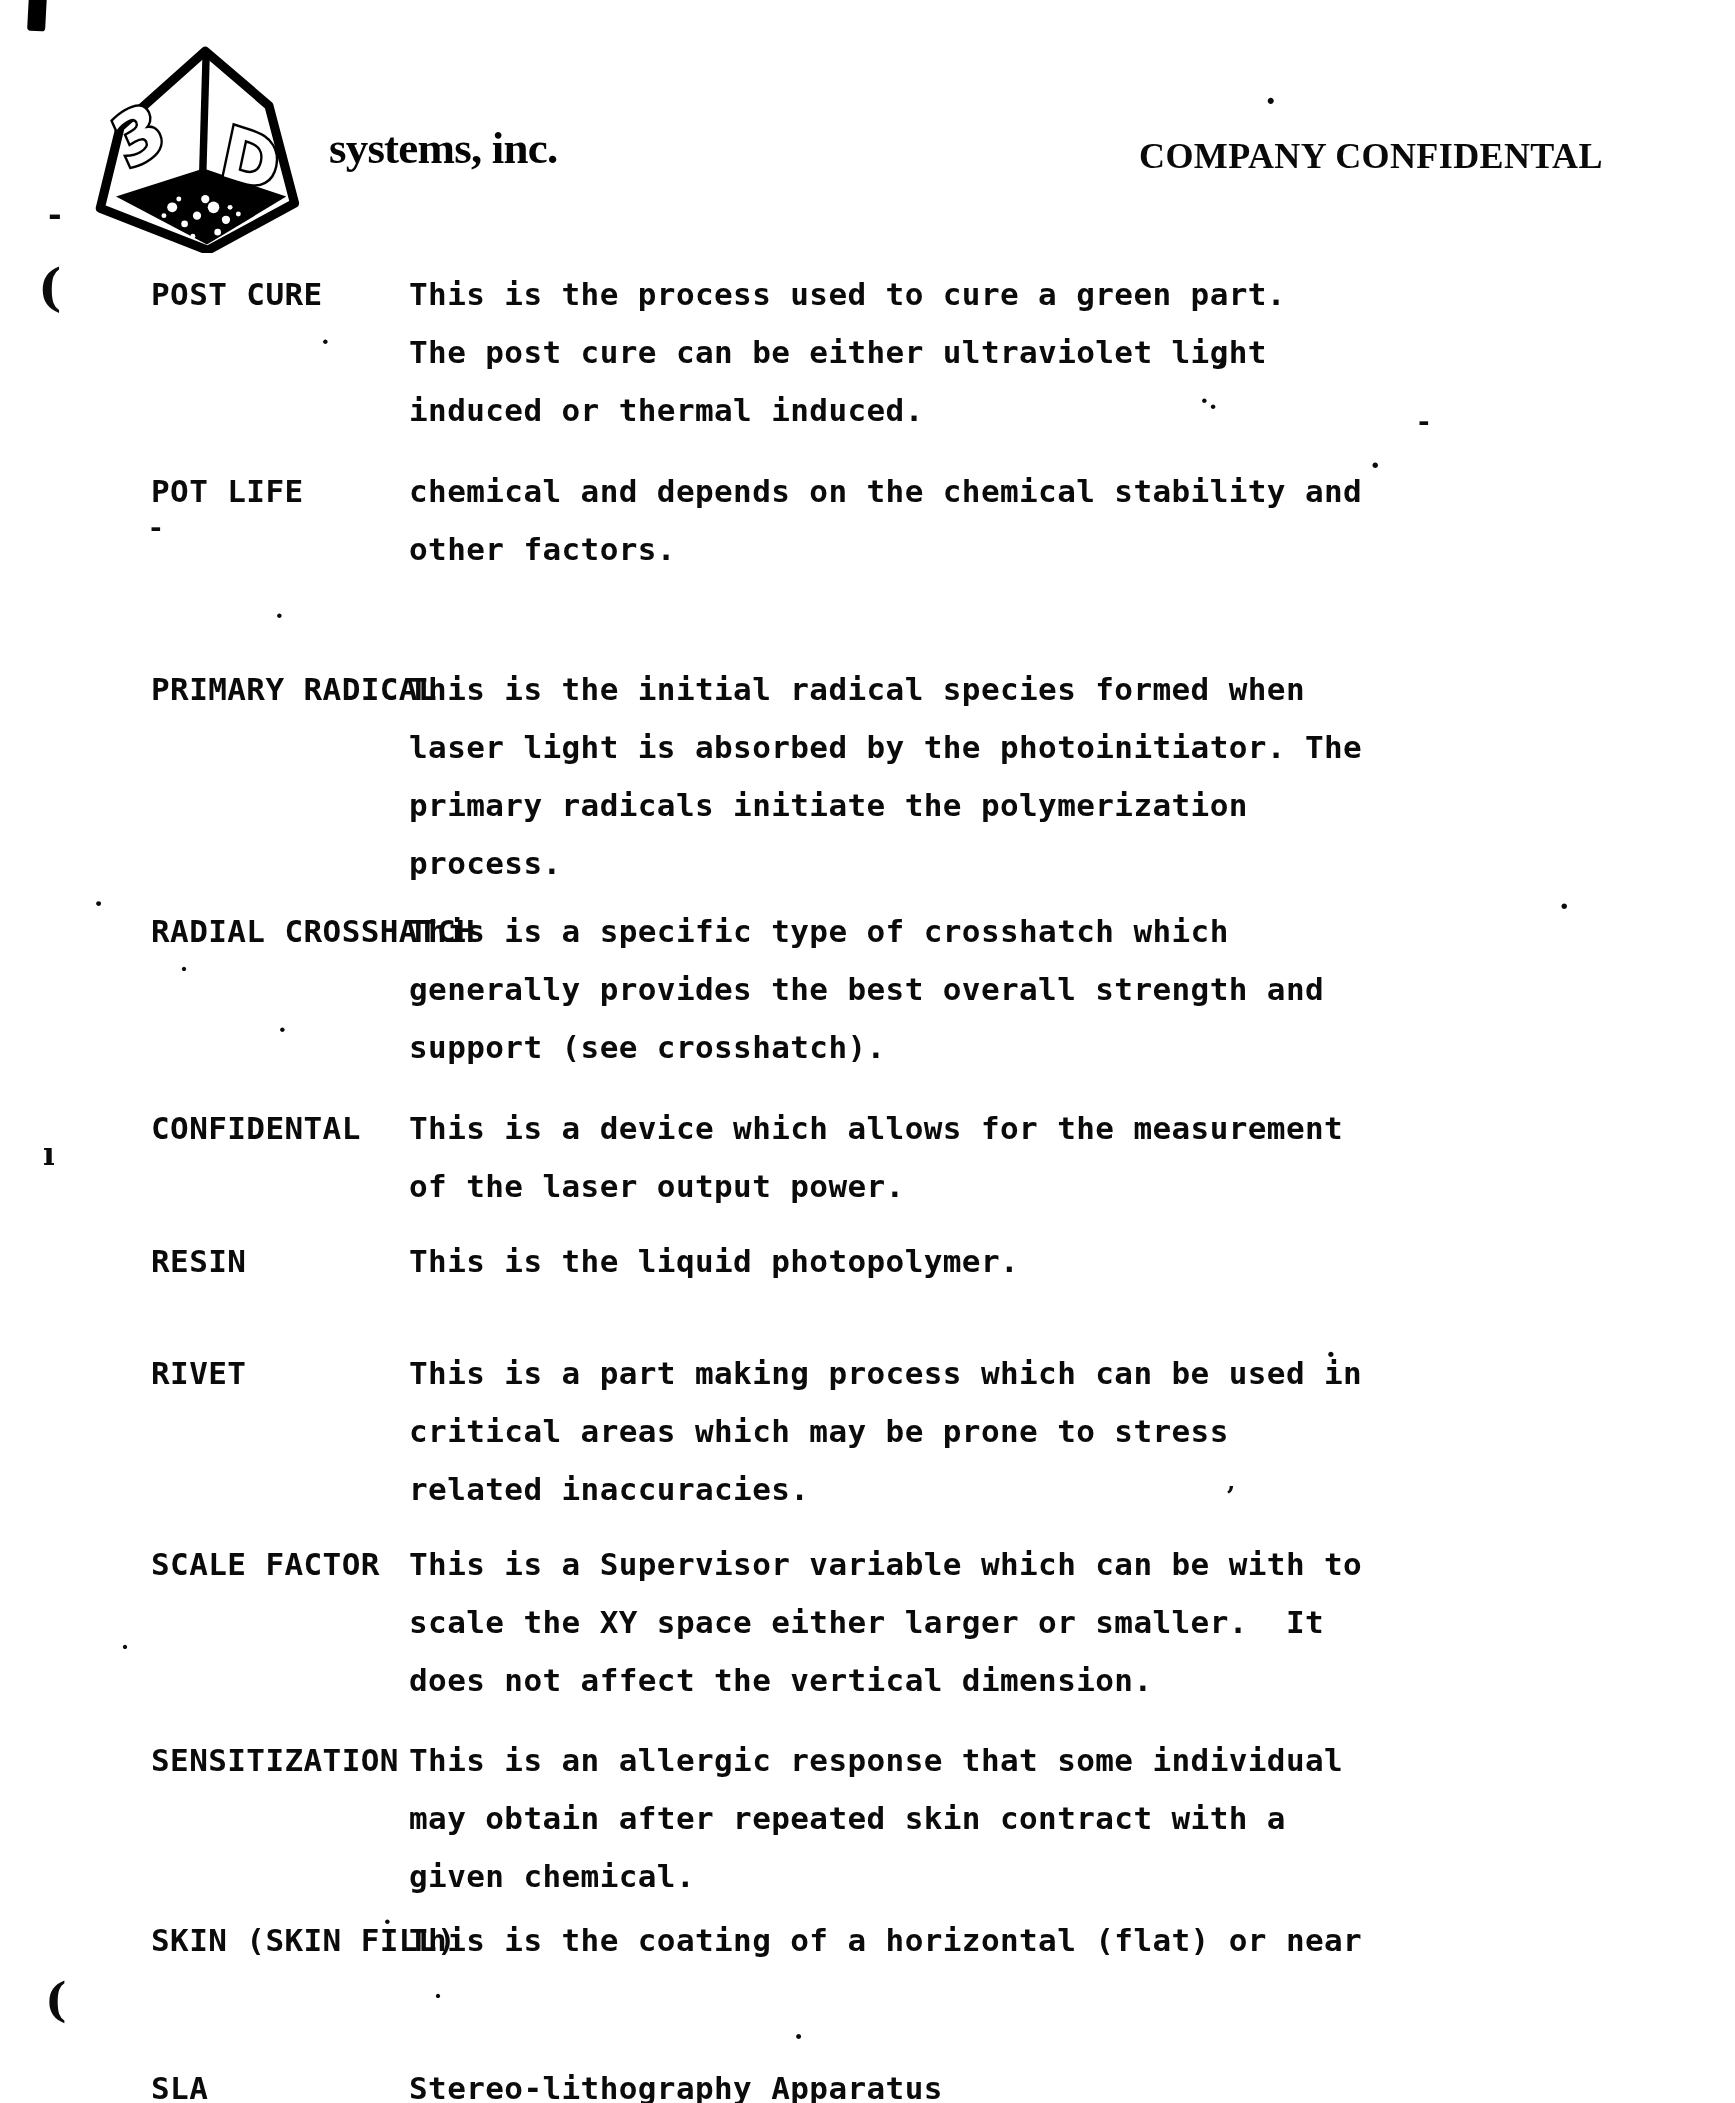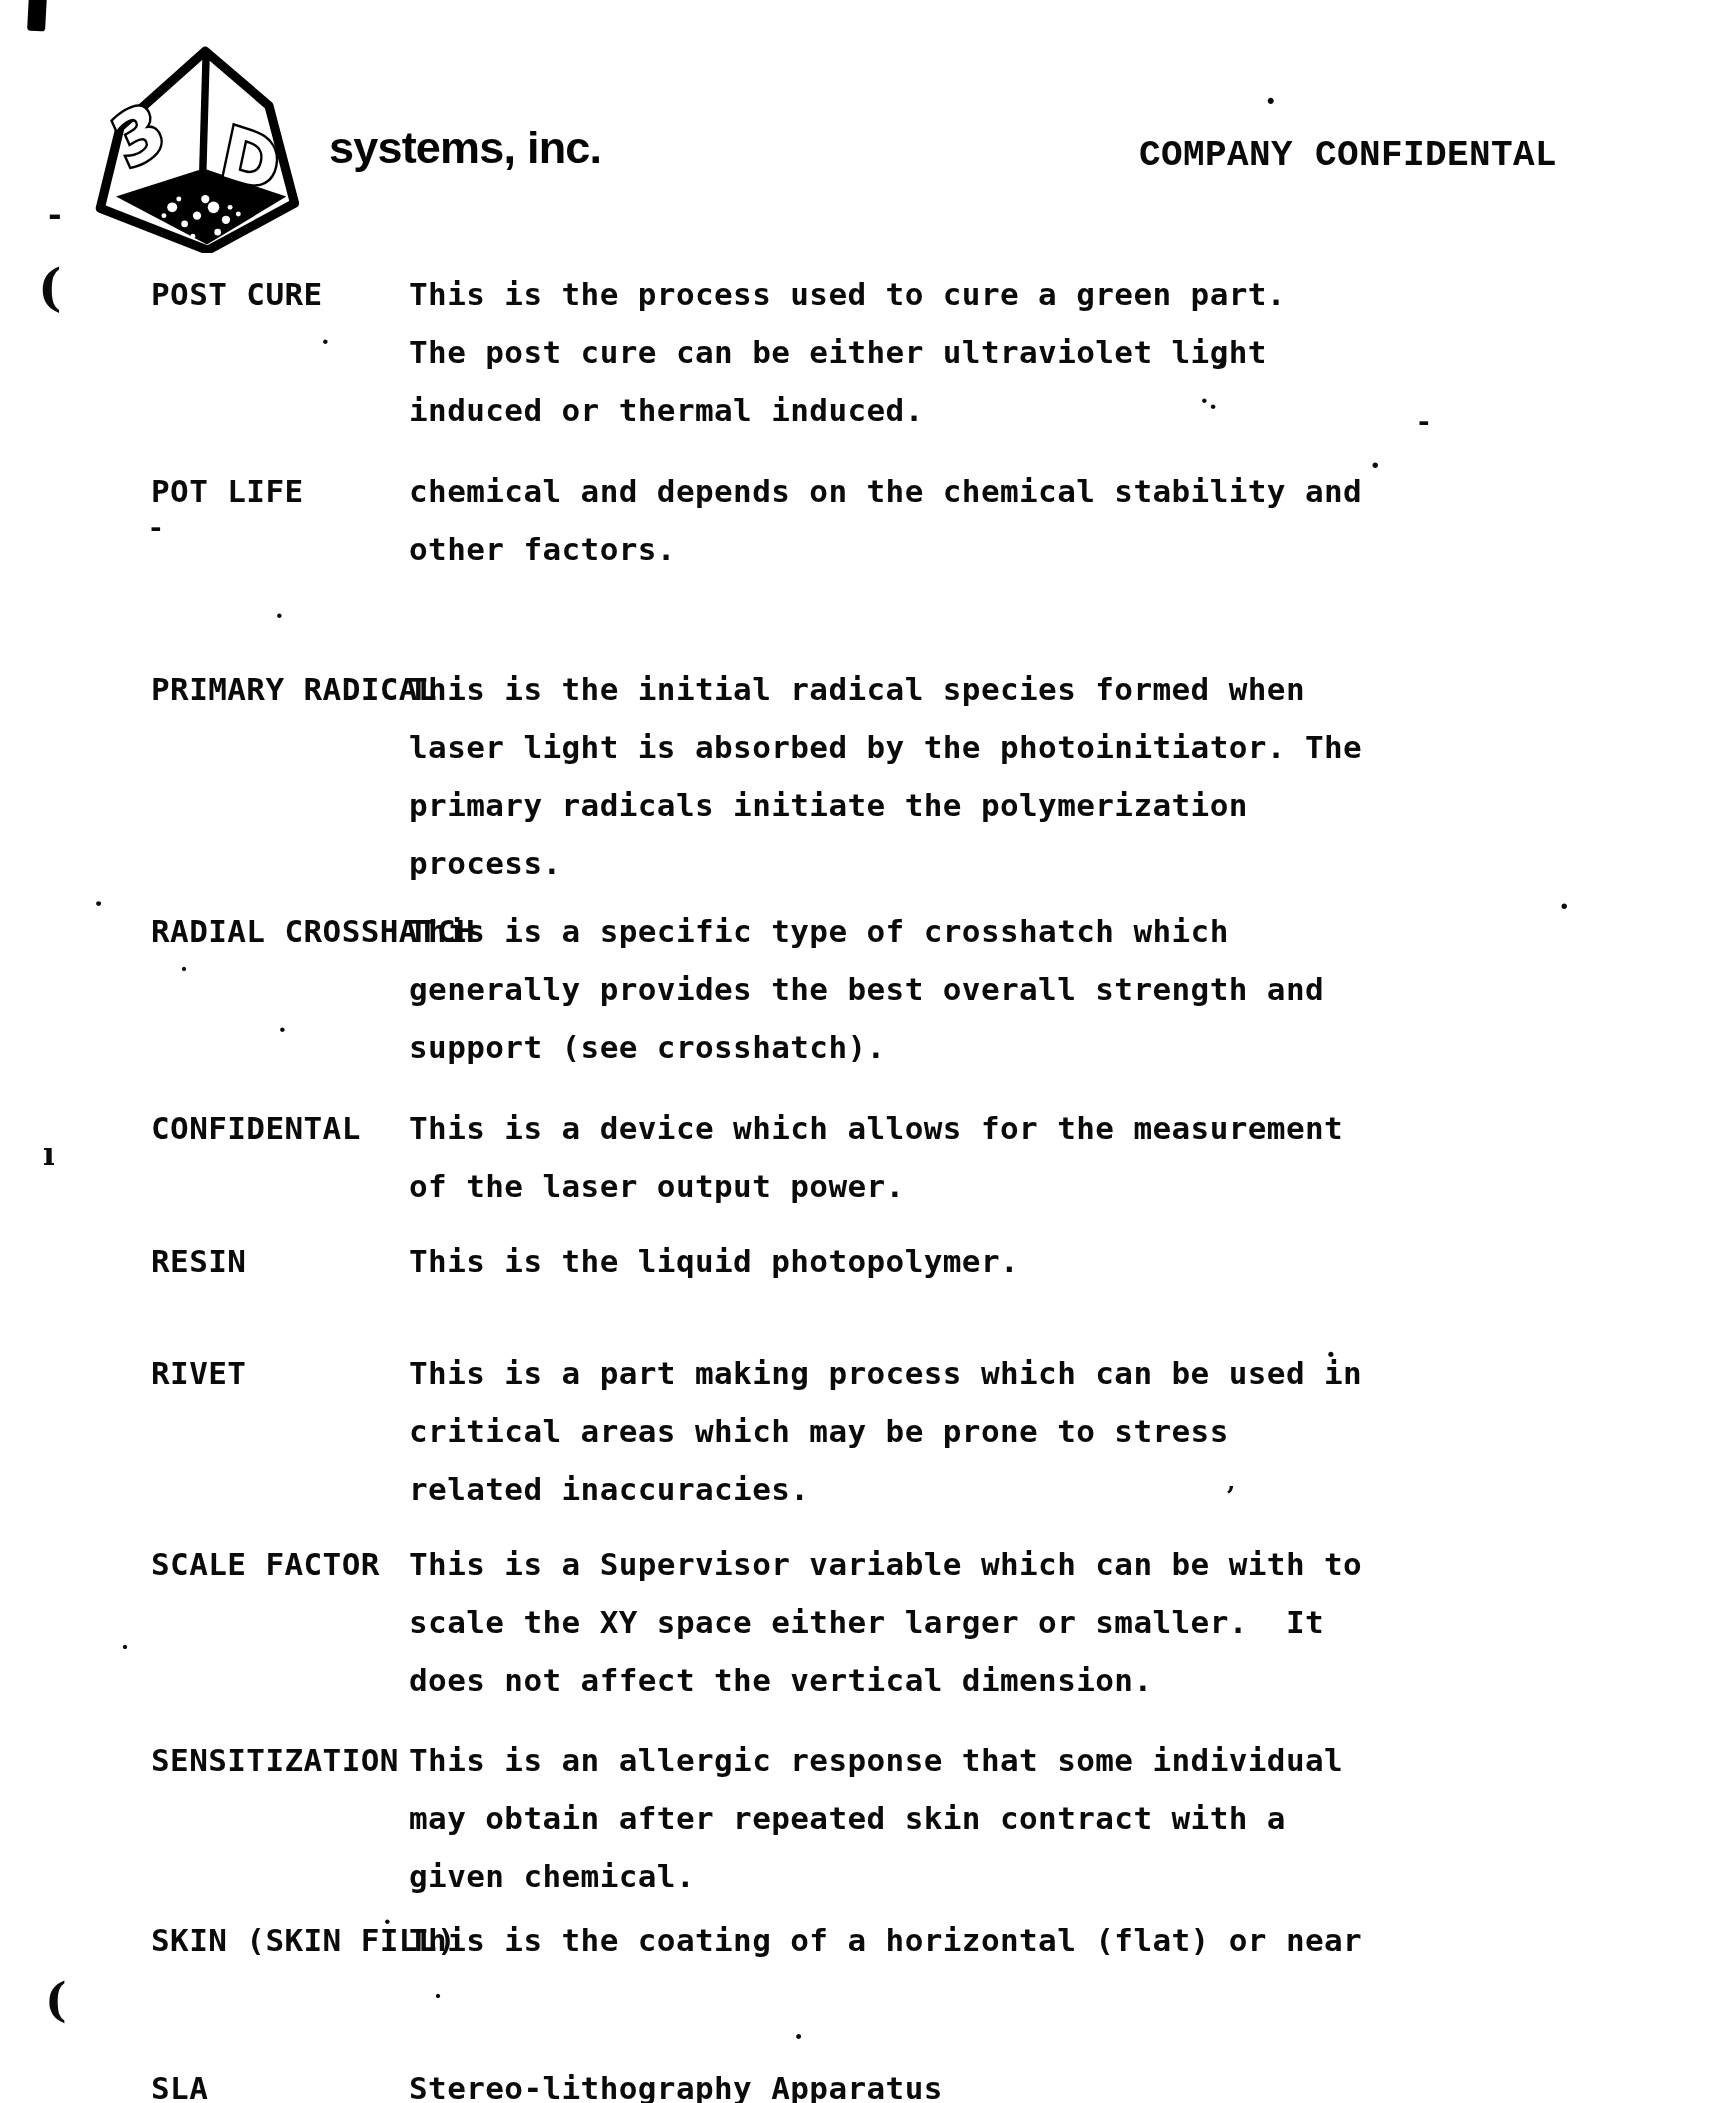--- a/index.html
+++ b/index.html
@@ -8,26 +8,26 @@
     background:#ffffff;
     position:relative;
     overflow:hidden;
     font-family:"DejaVu Sans Mono",monospace;
   }
   .page{position:absolute;inset:0;background:#ffffff;}
   
   .logo-wrap{position:absolute;left:73px;top:46px;width:248px;height:207px;}
   .brand-text{
     position:absolute;left:329px;top:122px;
-    font-family:Liberation Sans, sans-serif;
+    font-family:Liberation Serif, serif;
     font-weight:700;font-size:45px;letter-spacing:-0.8px;color:#050505;
   }
   .confidential{
     position:absolute;left:1139px;top:135px;
-    font-family:Liberation Mono, monospace;
+    font-family:Liberation Serif, serif;
     font-weight:700;font-size:36px;letter-spacing:0.4px;color:#0a0a0a;
   }
   
   .entry{position:absolute;left:0;width:1736px;}
   .term{position:absolute;left:141px;top:0;}
   .def{position:absolute;left:399px;top:0;}
   .line{
     font-family:"DejaVu Sans Mono",monospace;
     font-weight:700;font-size:31px;
     line-height:58px;height:58px;

